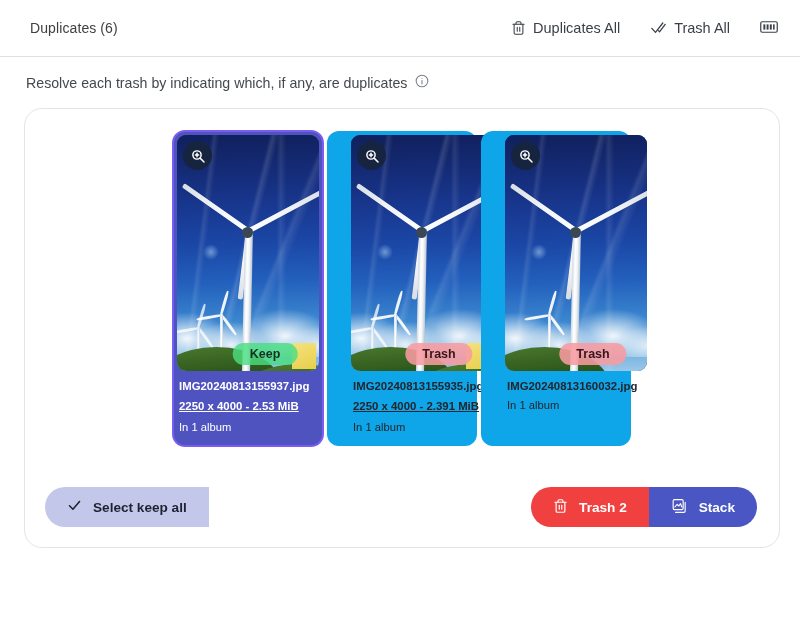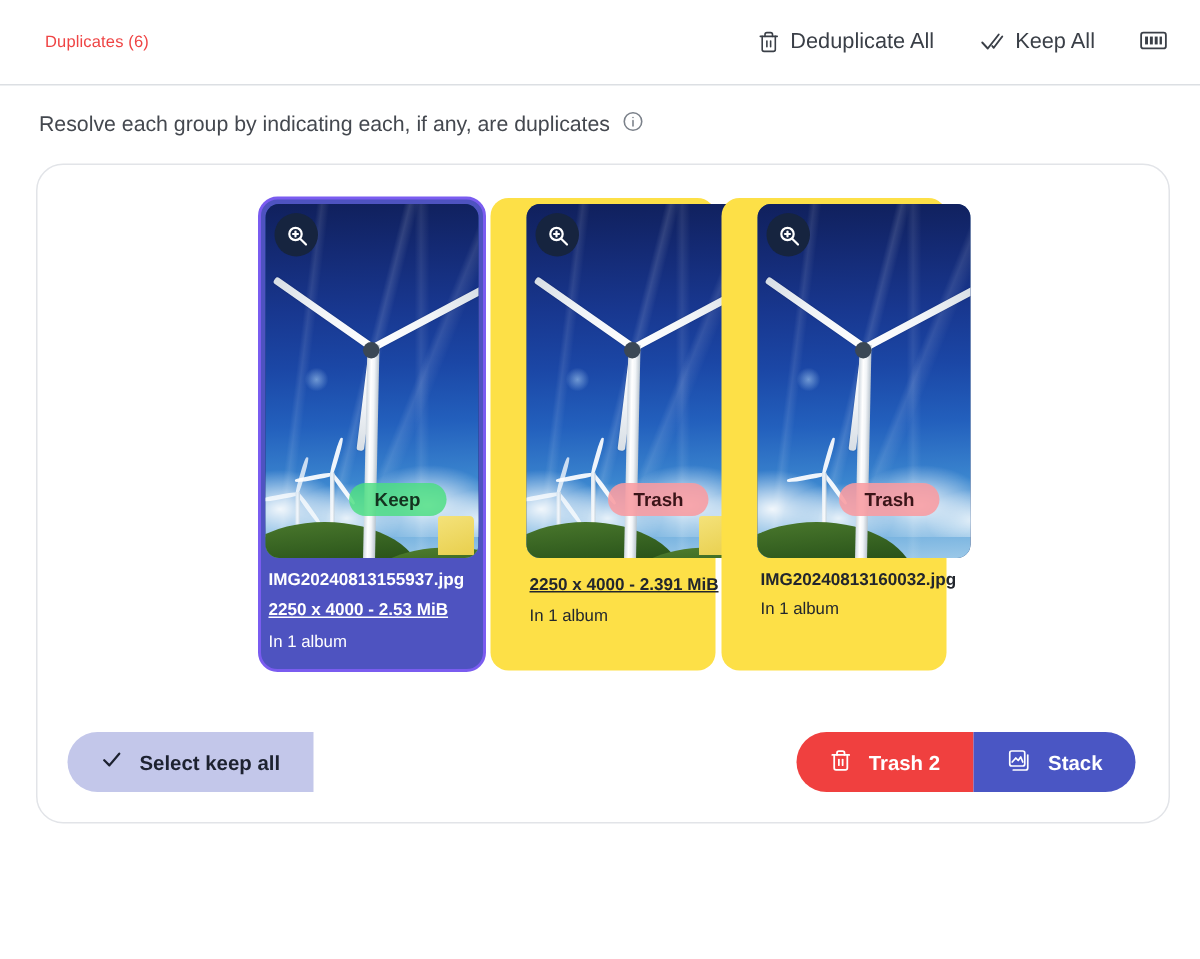--- a/index.html
+++ b/index.html
@@ -14,23 +14,23 @@
 
   
   .header {
     height: 57px;
     display: flex;
     align-items: center;
     padding: 0 16px 0 30px;
     border-bottom: 1px solid #dcdfe3;
   }
   .page-title {
-    font-size: 11px;
+    font-size: 14px;
     font-weight: 400;
-    color: #ef4444;
+    color: #404040;
     letter-spacing: .1px;
   }
   .header-actions {
     margin-left: auto;
     display: flex;
     align-items: center;
     gap: 26px;
   }
   .hdr-btn {
     display: flex;
@@ -88,21 +88,21 @@
     cursor: pointer;
     position: relative;
   }
   .asset-card.keep {
     background: #4e53c0;
     color: #ffffff;
     outline: 2px solid #7a5cf0;
     outline-offset: -1px;
   }
   .asset-card.trash {
-    background: #fde047;
+    background: #0ea5e9;
     color: #22262d;
     padding-left: 24px;
   }
 
   .thumb {
     position: relative;
     width: 142px;
     height: 236px;
     border-radius: 9px;
     overflow: hidden;
@@ -248,21 +248,21 @@
     align-items: center;
     justify-content: center;
     cursor: pointer;
     z-index: 4;
   }
 
   
   .status-pill {
     position: absolute;
     left: 50%;
-    bottom: 28px;
+    bottom: 6px;
     transform: translateX(-50%);
     padding: 4px 17px;
     border-radius: 13px;
     font-size: 12.5px;
     font-weight: bold;
     z-index: 3;
     white-space: nowrap;
   }
   .status-pill.keep-pill {
     background: rgba(74, 222, 128, .82);
@@ -340,50 +340,50 @@
 
     <button class="hdr-btn">
       <span>
         <svg width="15" height="16" viewBox="0 0 24 24" fill="none" stroke="#3a3f47" stroke-width="1.7" stroke-linecap="round" stroke-linejoin="round">
           <polyline points="3 6 5 6 21 6"></polyline>
           <path d="M19 6v14a2 2 0 0 1-2 2H7a2 2 0 0 1-2-2V6m3 0V4a2 2 0 0 1 2-2h4a2 2 0 0 1 2 2v2"></path>
           <line x1="10" y1="11" x2="10" y2="17"></line>
           <line x1="14" y1="11" x2="14" y2="17"></line>
         </svg>
       </span>
-      <span>Deduplicate All</span>
+      <span>Duplicates All</span>
     </button>
 
     <button class="hdr-btn">
       <span>
         <svg width="17" height="16" viewBox="0 0 24 24" fill="none" stroke="#3a3f47" stroke-width="1.9" stroke-linecap="round" stroke-linejoin="round">
           <polyline points="2 12.5 7.5 18.5 18.5 4.5"></polyline>
           <polyline points="12 16 13.5 17.8 22 6.5"></polyline>
         </svg>
       </span>
-      <span>Keep All</span>
+      <span>Trash All</span>
     </button>
 
     <button class="kbd-btn">
       <span>
         <svg width="18" height="14" viewBox="0 0 24 18" fill="none" stroke="#3a3f47" stroke-width="1.6">
           <rect x="1" y="2" width="22" height="14" rx="2" fill="none"></rect>
           <rect x="4.5" y="5.5" width="2.6" height="7" fill="#3a3f47" stroke="none"></rect>
           <rect x="8.8" y="5.5" width="2.6" height="7" fill="#3a3f47" stroke="none"></rect>
           <rect x="13.1" y="5.5" width="2.6" height="7" fill="#3a3f47" stroke="none"></rect>
           <rect x="17.4" y="5.5" width="2.1" height="7" fill="#3a3f47" stroke="none"></rect>
         </svg>
       </span>
     </button>
 
   </div>
 </div>
 
 <div class="subtitle-row">
-  <span>Resolve each group by indicating each, if any, are duplicates</span>
+  <span>Resolve each trash by indicating which, if any, are duplicates</span>
   <span>
     <svg width="14" height="14" viewBox="0 0 24 24" fill="none" stroke="#7b818a" stroke-width="1.8">
       <circle cx="12" cy="12" r="10"></circle>
       <line x1="12" y1="11" x2="12" y2="17" stroke-linecap="round"></line>
       <circle cx="12" cy="7.4" r=".9" fill="#7b818a" stroke="none"></circle>
     </svg>
   </span>
 </div>
 
 <div class="group-card">
@@ -467,20 +467,21 @@
           <svg width="16" height="16" viewBox="0 0 24 24" fill="none" stroke="#ffffff" stroke-width="2.2" stroke-linecap="round">
             <circle cx="10.5" cy="10.5" r="6.2"></circle>
             <line x1="15.2" y1="15.2" x2="21" y2="21"></line>
             <line x1="10.5" y1="8" x2="10.5" y2="13"></line>
             <line x1="8" y1="10.5" x2="13" y2="10.5"></line>
           </svg>
         </div>
         <div class="status-pill trash-pill">Trash</div>
       </div>
       <div class="meta">
+        <div class="fname">IMG20240813155935.jpg</div>
         <div class="dims">2250 x 4000 - 2.391 MiB</div>
         <div class="album">In 1 album</div>
       </div>
     </div>
 
     <div class="asset-card trash">
       <div class="thumb">
         <div class="sky"></div>
         <div class="cirrus"></div>
         <div class="lensflare"></div>

